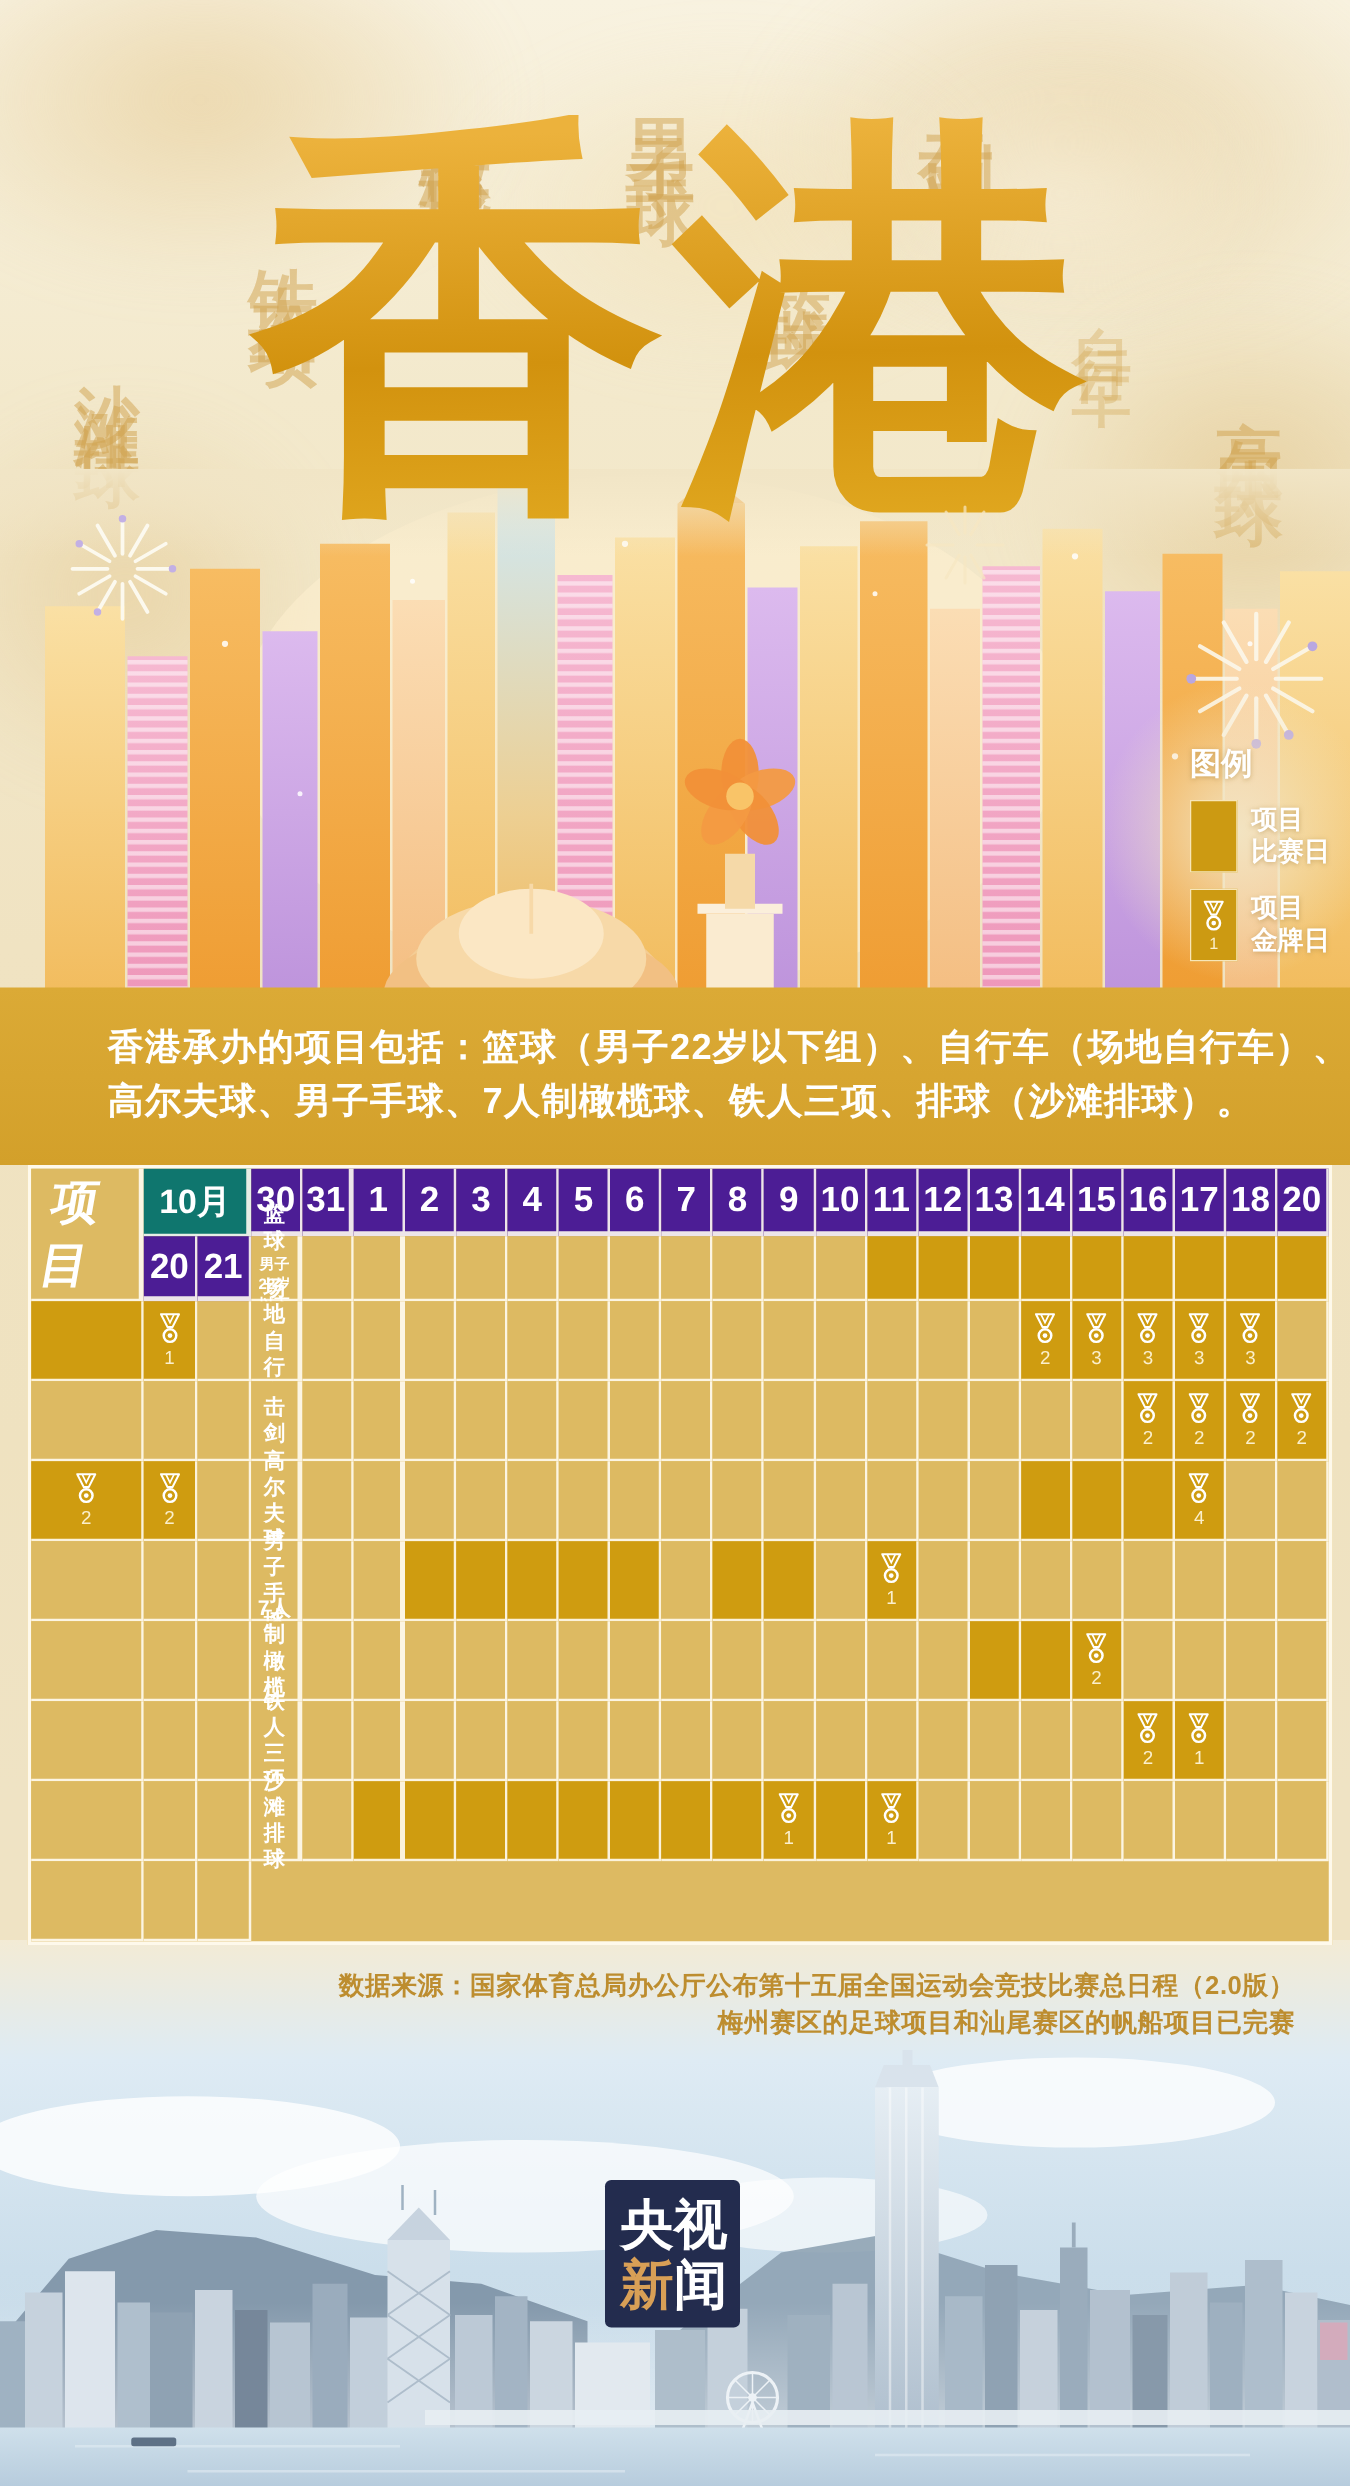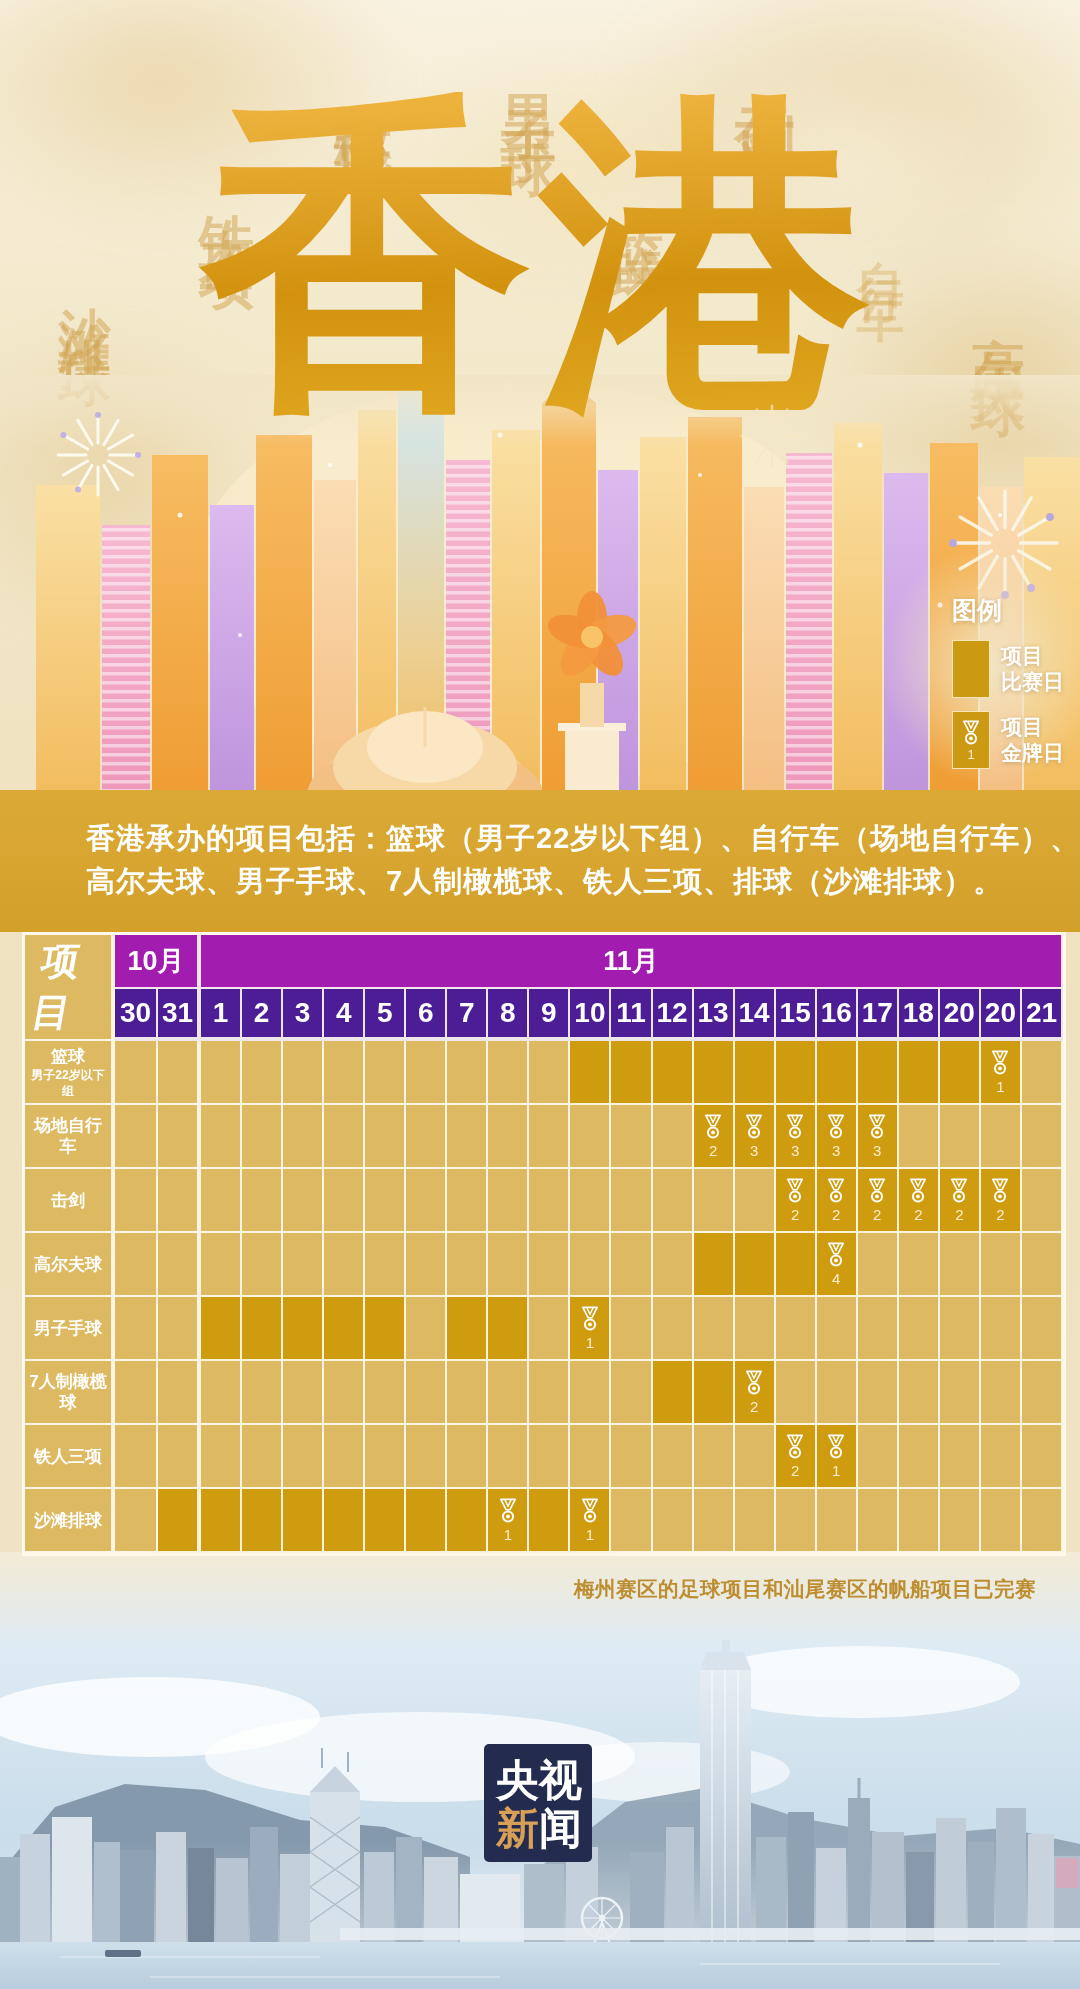--- a/index.html
+++ b/index.html
@@ -50,21 +50,21 @@
   .intro-line{color:#FFF;font-size:29px;font-weight:700;line-height:43px;white-space:nowrap;letter-spacing:1px;}
 
   .schedule{position:absolute;left:22px;top:932px;width:1038px;z-index:8;
     display:grid;grid-template-columns:90px 43px 43px repeat(21,1fr);
     grid-template-rows:54px 52px repeat(8,64px);
     border:3px solid rgba(255,252,242,.95);background:#DDBA62;}
   .schedule > div{box-sizing:border-box;border-right:2px solid rgba(255,252,242,.9);border-bottom:2px solid rgba(255,252,242,.9);}
   .schedule .thickR{border-right-width:4px;}
   .corner{background:#DDBA62;display:flex;align-items:center;padding-left:12px;}
   .cornertext{color:#FFF;font-size:38px;font-weight:800;transform:skewX(-10deg);letter-spacing:2px;}
-  .month{background:#a21caf;color:#FFF;font-weight:700;font-size:27px;display:flex;align-items:center;justify-content:center;}
+  .month{background:#0f766e;color:#FFF;font-weight:700;font-size:27px;display:flex;align-items:center;justify-content:center;}
   .dayhead{background:#4c1d95;color:#FFF;font-size:28px;font-weight:600;display:flex;align-items:center;justify-content:center;border-bottom-width:4px !important;}
   .rowlabel{background:#DDBA62;display:flex;flex-direction:column;align-items:center;justify-content:center;text-align:center;padding:0 3px;}
   .rname{color:#FFF;font-weight:700;font-size:17px;line-height:21px;}
   .rsub{color:#FFF;font-weight:700;font-size:12px;line-height:16px;}
   .cell{background:#DDBA62;}
   .cell.active{background:#CF9C10;display:flex;flex-direction:column;align-items:center;justify-content:center;}
   .cell .medal{width:22px;height:27px;display:block;}
   .mcount{color:#FBEFCB;font-size:15px;line-height:16px;margin-top:2px;}
 
   .footer{position:absolute;right:44px;top:1574px;z-index:9;text-align:right;
@@ -288,21 +288,20 @@
   <div class="intro">
     <div class="intro-line">香港承办的项目包括：篮球（男子22岁以下组）、自行车（场地自行车）、击剑、</div>
     <div class="intro-line">高尔夫球、男子手球、7人制橄榄球、铁人三项、排球（沙滩排球）。</div>
   </div>
 
   <div class="schedule" id="schedule">
       <div class="corner thickR" style="grid-row: 1 / span 2;">
         <span class="cornertext">项目</span>
       </div>
       <div class="month thickR" style="grid-column: span 2;">10月</div>
-      <div class="month" style="grid-column: span 21;">11月</div>
       <div class="dayhead">30</div>
       <div class="dayhead thickR">31</div>
       <div class="dayhead">1</div>
       <div class="dayhead">2</div>
       <div class="dayhead">3</div>
       <div class="dayhead">4</div>
       <div class="dayhead">5</div>
       <div class="dayhead">6</div>
       <div class="dayhead">7</div>
       <div class="dayhead">8</div>
@@ -676,20 +675,21 @@
       <div class="cell"></div>
       <div class="cell"></div>
       <div class="cell"></div>
       <div class="cell"></div>
       <div class="cell"></div>
       <div class="cell"></div>
       <div class="cell"></div>
     </div>
 
   <div class="footer">
+    <div>数据来源：国家体育总局办公厅公布第十五届全国运动会竞技比赛总日程（2.0版）</div>
     <div>梅州赛区的足球项目和汕尾赛区的帆船项目已完赛</div>
   </div>
 
   <svg class="harbor" viewBox="0 0 1080 437">
     <defs>
       <linearGradient id="sky" x1="0" y1="0" x2="0" y2="1">
         <stop offset="0" stop-color="#F3EBD5"></stop>
           <stop offset=".22" stop-color="#DEEBF4"></stop>
         <stop offset=".6" stop-color="#CBDEEB"></stop>
           <stop offset="1" stop-color="#C6D9E7"></stop>

